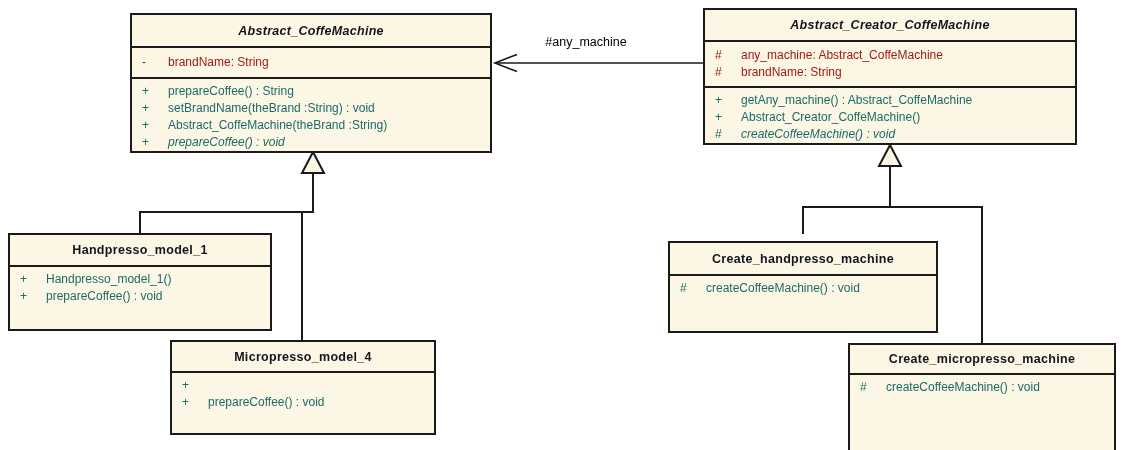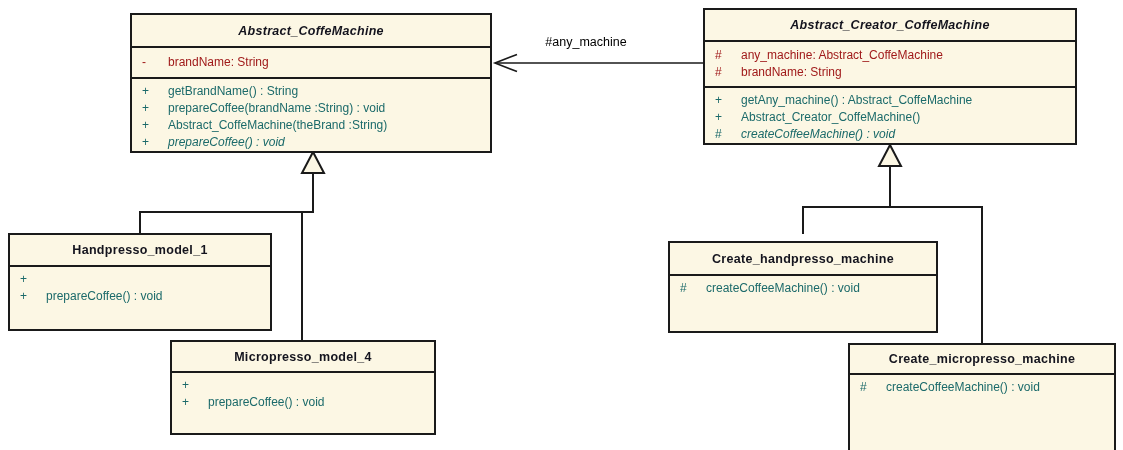--- a/index.html
+++ b/index.html
@@ -94,25 +94,25 @@
     <div class="title">Abstract_CoffeMachine</div>
     <div class="compartment attrs">
         <div class="member">
           <span class="vis">-</span>
           <span class="txt">brandName: String</span>
         </div>
       </div>
     <div class="compartment methods">
         <div class="member">
           <span class="vis">+</span>
-          <span class="txt">getBrandName() : String</span>
+          <span class="txt">prepareCoffee() : String</span>
         </div>
         <div class="member">
           <span class="vis">+</span>
-          <span class="txt">prepareCoffee(brandName :String) : void</span>
+          <span class="txt">setBrandName(theBrand :String) : void</span>
         </div>
         <div class="member">
           <span class="vis">+</span>
           <span class="txt">Abstract_CoffeMachine(theBrand :String)</span>
         </div>
         <div class="member italic">
           <span class="vis">+</span>
           <span class="txt">prepareCoffee() : void</span>
         </div>
       </div>
@@ -144,20 +144,21 @@
           <span class="txt">createCoffeeMachine() : void</span>
         </div>
       </div>
   </div>
 
   <div class="uml-class" id="box-handpresso">
     <div class="title">Handpresso_model_1</div>
     <div class="compartment methods">
         <div class="member">
           <span class="vis">+</span>
+          <span class="txt">Handpresso_model_1()</span>
         </div>
         <div class="member">
           <span class="vis">+</span>
           <span class="txt">prepareCoffee() : void</span>
         </div>
       </div>
   </div>
 
   <div class="uml-class" id="box-micropresso">
     <div class="title">Micropresso_model_4</div>

